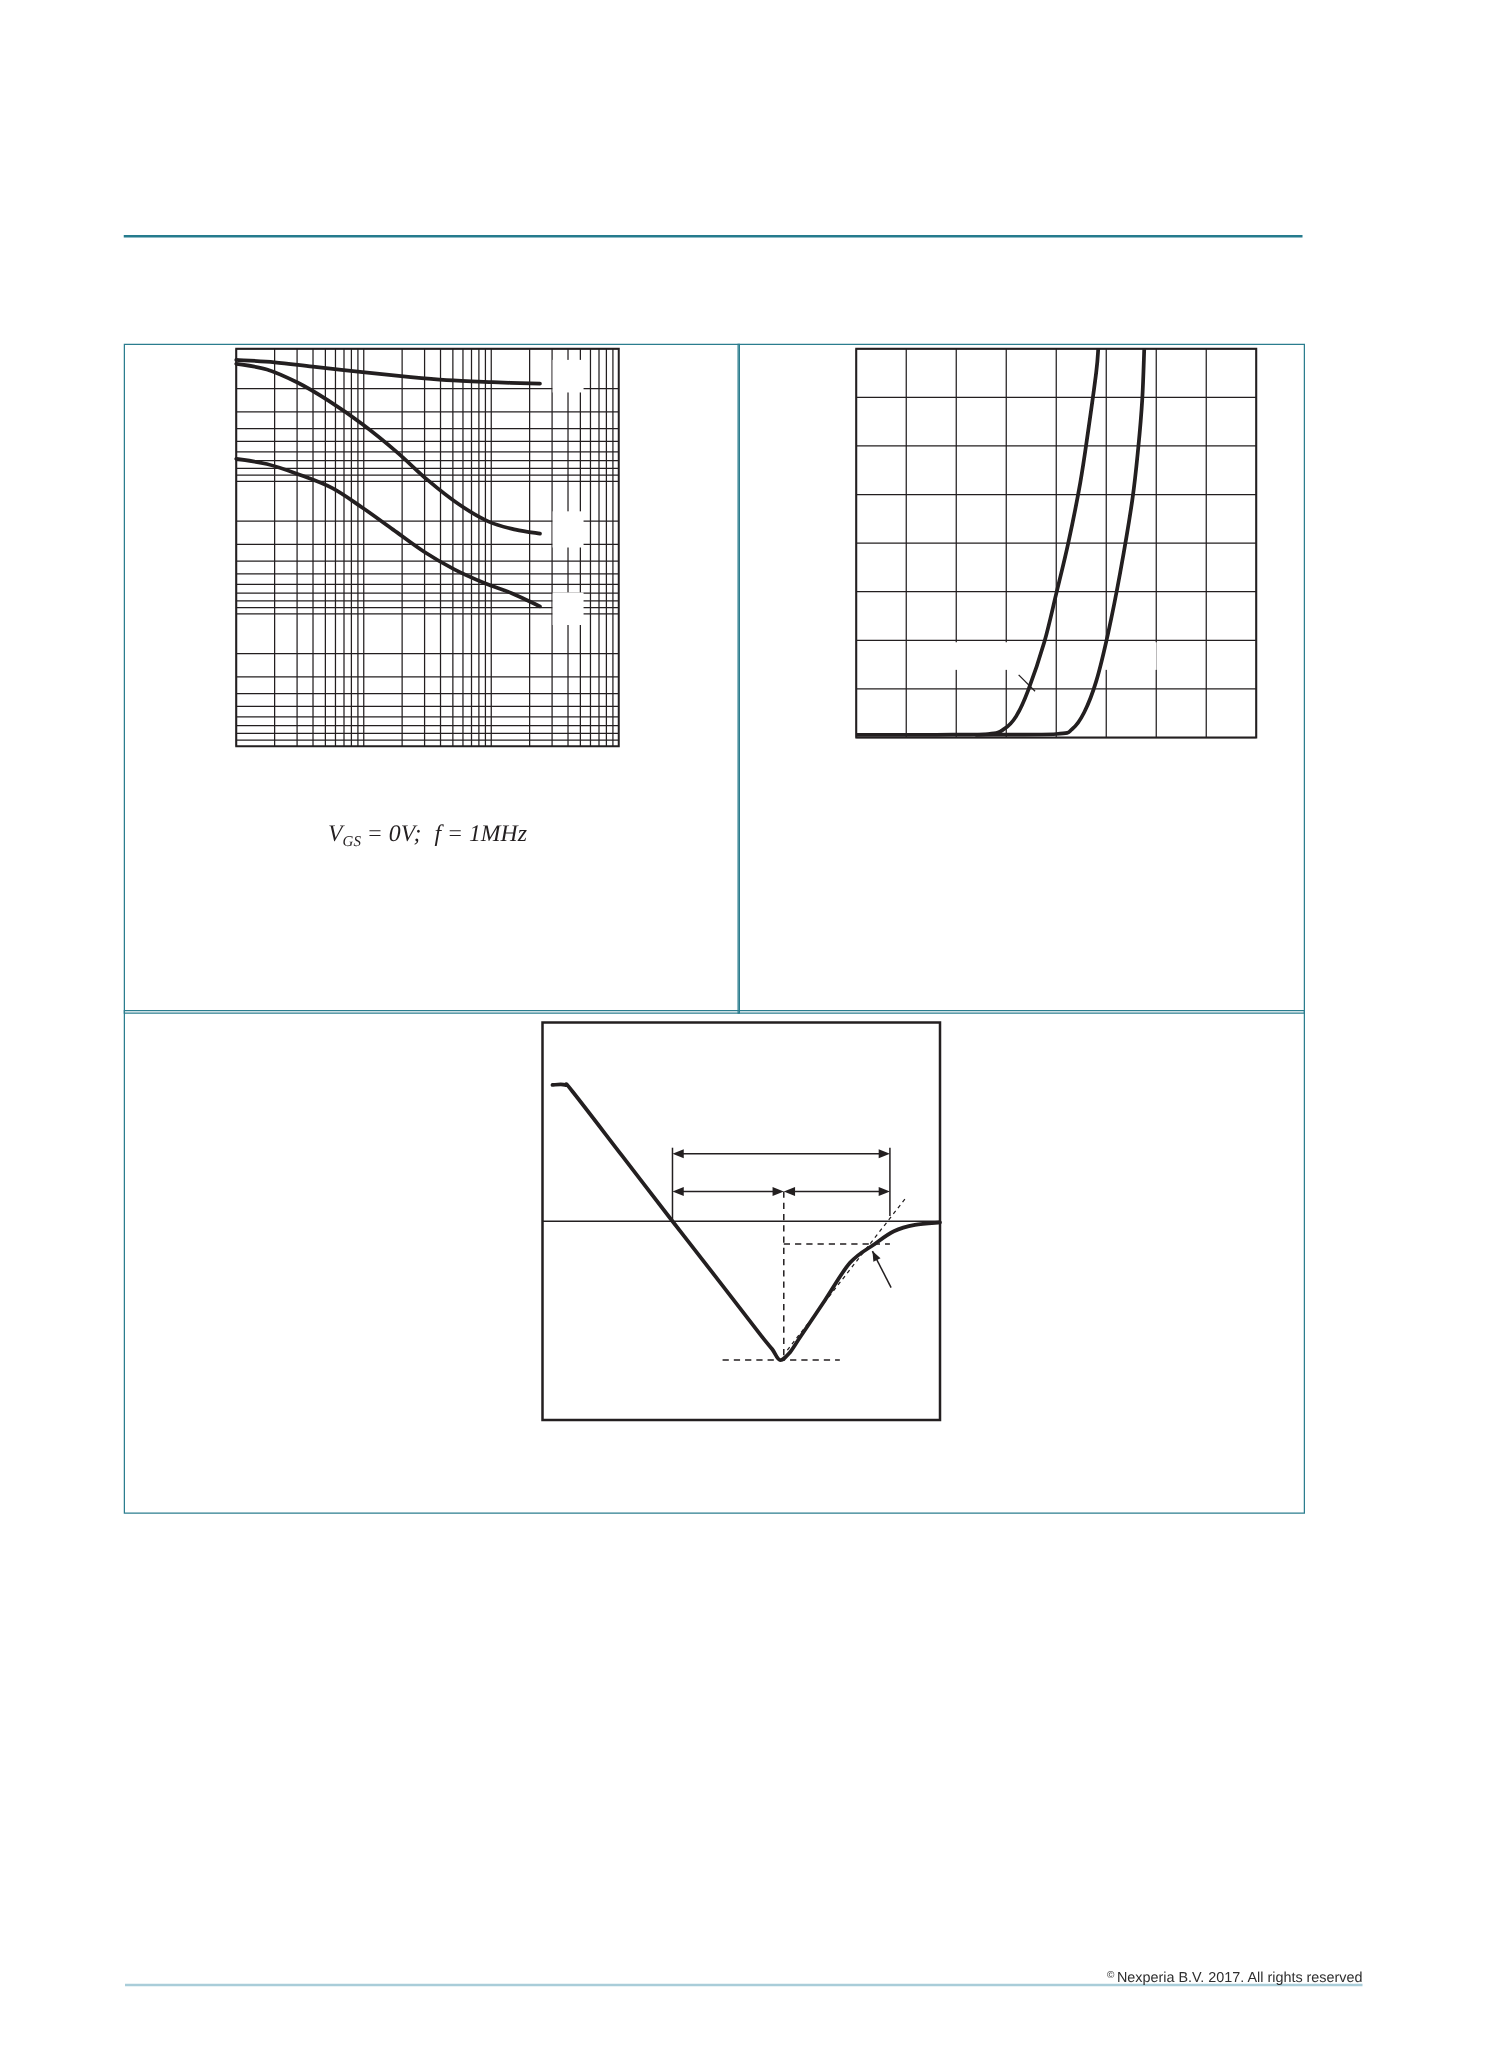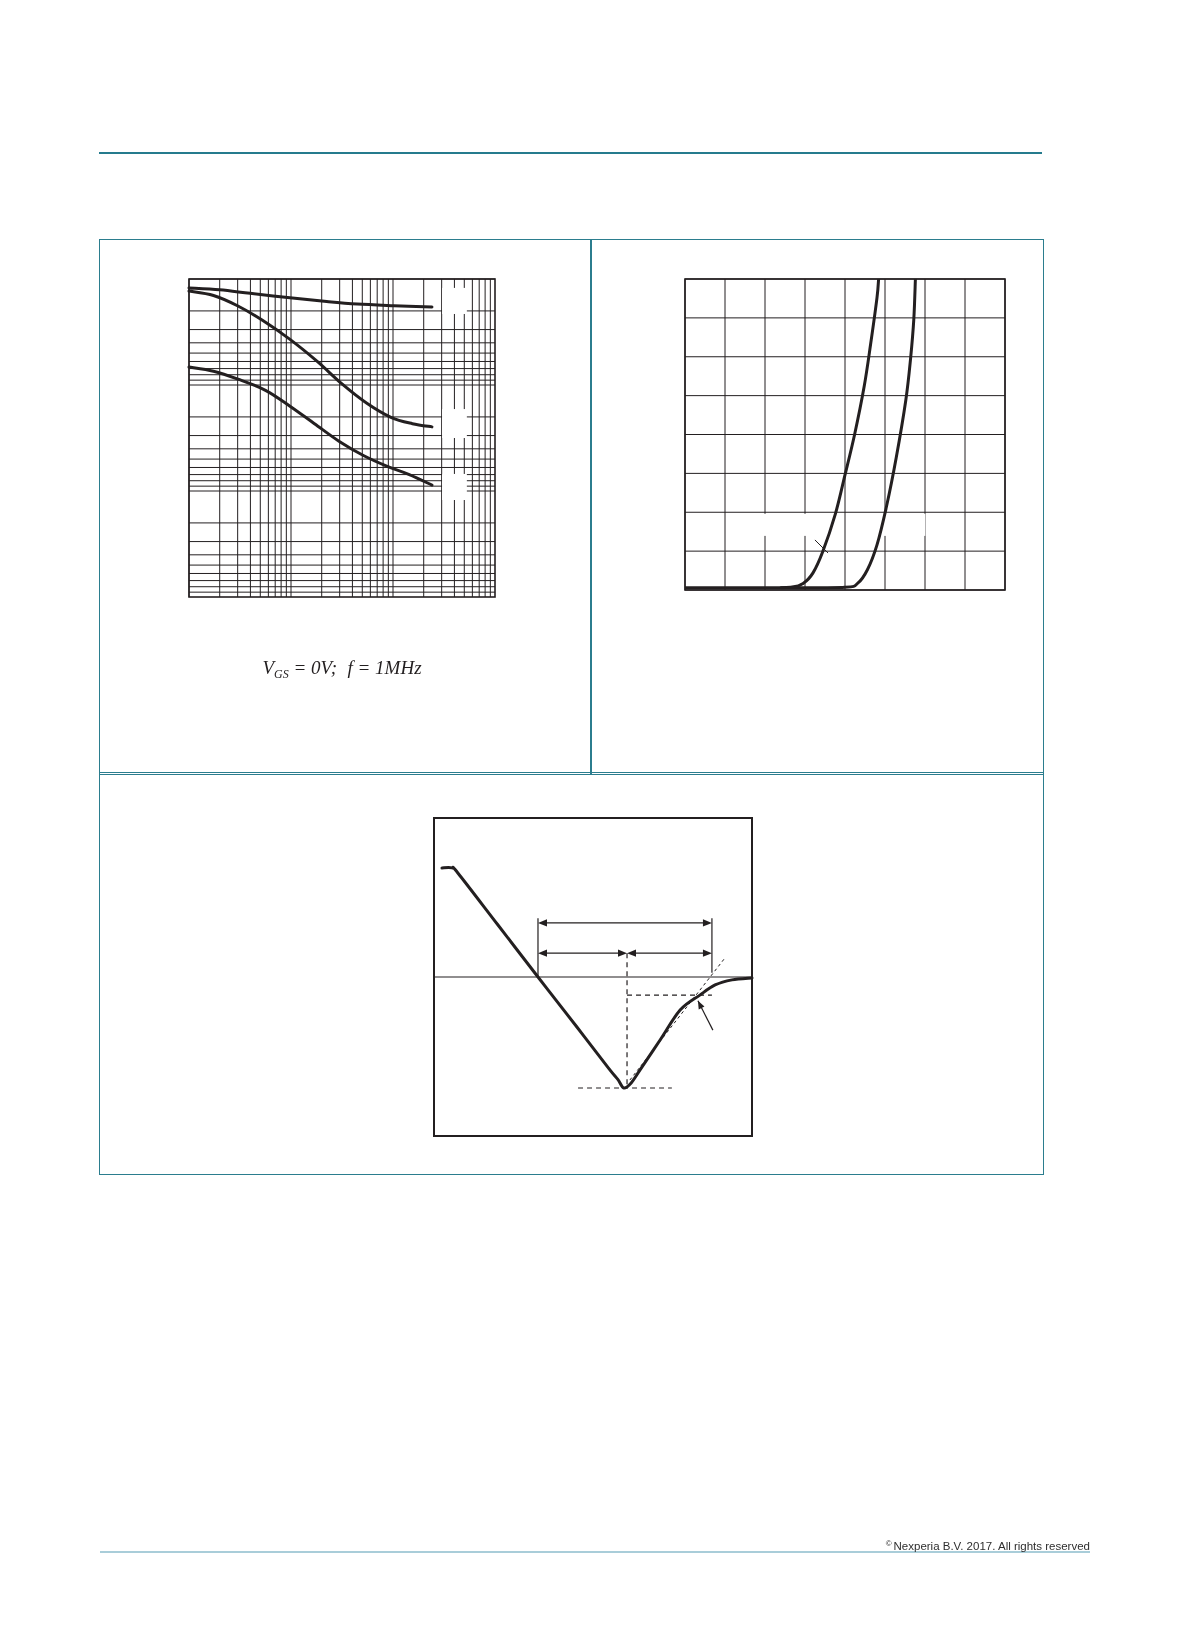--- a/index.html
+++ b/index.html
@@ -1,18 +1,18 @@
 <!DOCTYPE html>
 <html><head>
 <meta charset="utf-8">
 <style>
   html,body{margin:0;padding:0;background:#ffffff;}
   #page{position:relative;width:1190px;height:1639px;background:#fff;overflow:hidden;
         font-family:"Liberation Sans",sans-serif;}
-  .abs{position:absolute;}
+  .abs{position:absolute;margin-top:36px;}
   #top-rule{left:99px;top:152px;width:943px;height:2px;background:#257b8d;}
   .panel{border:1px solid #2b7d8e;background:transparent;}
   #panel-left{left:99px;top:239px;width:491px;height:534px;}
   #panel-right{left:590px;top:239px;width:452px;height:534px;}
   #panel-bottom{left:99px;top:772px;width:943px;height:401px;}
   svg{position:absolute;overflow:visible;}
   #chart-left{left:150px;top:240px;}
   #chart-right{left:640px;top:240px;}
   #diagram{left:400px;top:790px;}
   .caption{position:absolute;text-align:center;color:#231f20;

